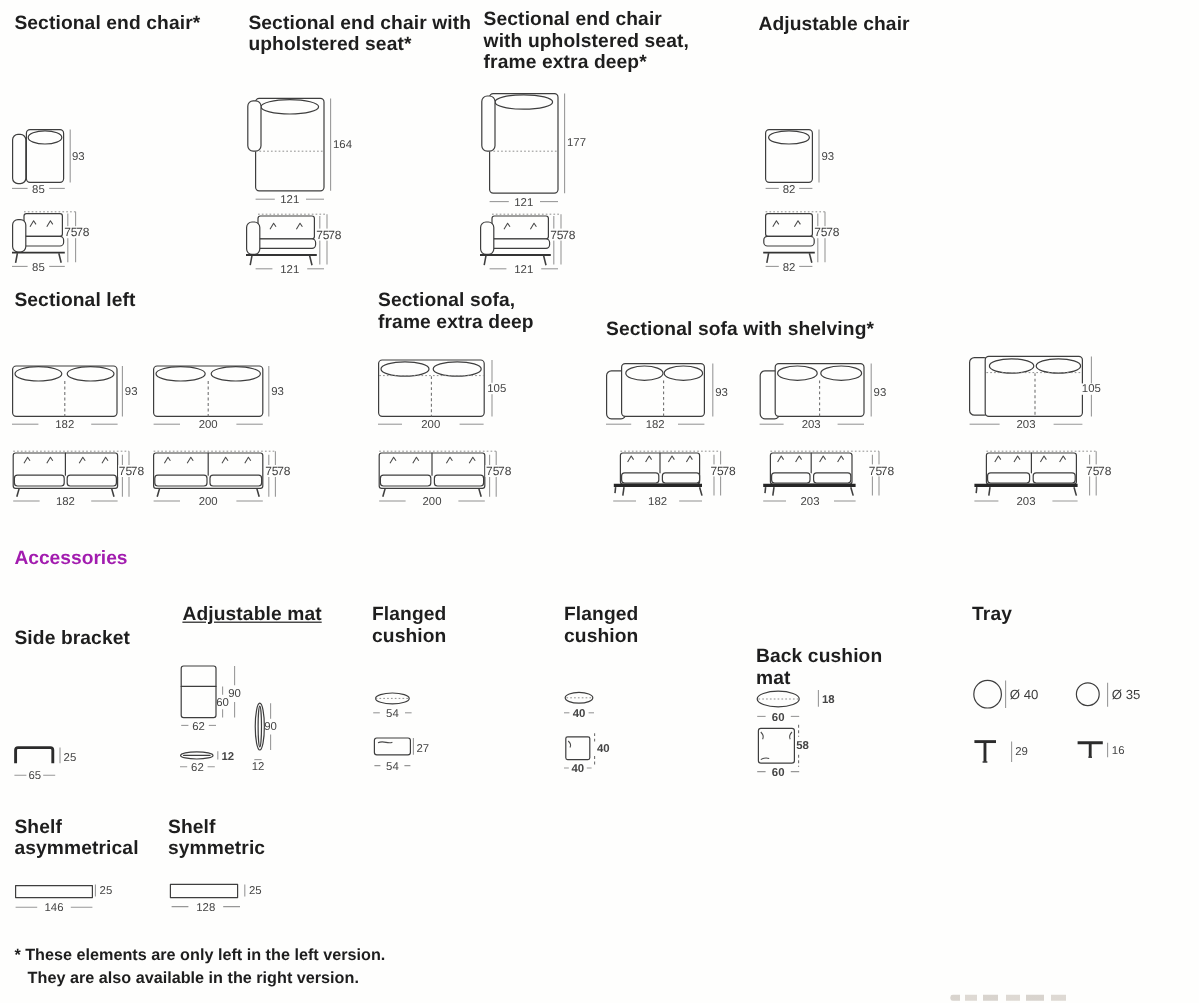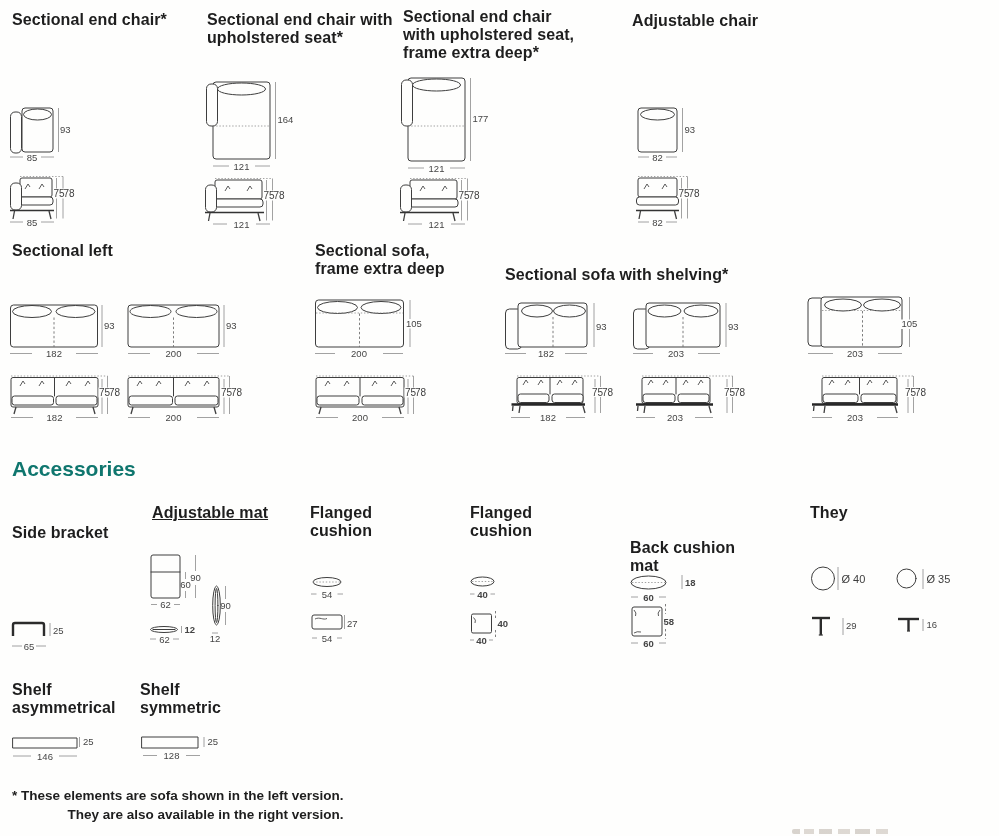--- a/index.html
+++ b/index.html
@@ -1,21 +1,21 @@
 <!DOCTYPE html>
 <html><head>
 <meta charset="utf-8">
 <style>
   html,body{margin:0;padding:0;width:999px;height:836px;overflow:hidden;background:#fff;}
   body{font-family:"Liberation Sans",sans-serif;position:relative;}
   .page{position:absolute;inset:0;background:#fefefd;}
   .t{position:absolute;font-size:16px;font-weight:700;color:#1e1e1e;line-height:18px;white-space:pre-line;letter-spacing:.1px;}
-  .h{position:absolute;font-size:21px;font-weight:700;color:#0f766e;}
+  .h{position:absolute;font-size:16px;font-weight:700;color:#a21caf;}
   .fn{position:absolute;font-size:13.5px;font-weight:700;color:#1e1e1e;line-height:18.5px;}
-  .fn .l2{margin-left:11px;text-align:right;}
+  .fn .l2{margin-left:11px;}
   svg{position:absolute;overflow:visible;}
   svg text{font-family:"Liberation Sans",sans-serif;}
   .s1{stroke:#3e3e3e;stroke-width:1;fill:#fefefd;stroke-linejoin:round;}
   .s0{stroke:#3e3e3e;stroke-width:1;fill:none;stroke-linejoin:round;stroke-linecap:round;}
   .vm{stroke:#4a4a4a;stroke-width:.9;fill:none;stroke-linejoin:round;}
   .dm{stroke:#979797;stroke-width:.9;fill:none;}
   .ddot{stroke:#8a8a8a;stroke-width:.8;stroke-dasharray:1.4 1.8;fill:none;}
   .dsh{stroke:#6f6f6f;stroke-width:.9;stroke-dasharray:2.4 2.2;fill:none;}
   .base{stroke:#333;stroke-width:1.6;}
   .leg{stroke:#3e3e3e;stroke-width:1.3;}
@@ -396,21 +396,21 @@
   <div class="h" style="left:12px;top:457px;">Accessories</div>
 
   <div class="t" style="left:12px;top:504px;margin-top:20px;">Side bracket</div>
   <div class="t" style="left:152px;top:504px;text-decoration:underline;">Adjustable mat</div>
   <div class="t" style="left:310px;top:504px;">Flanged
 cushion</div>
   <div class="t" style="left:470px;top:504px;">Flanged
 cushion</div>
   <div class="t" style="left:630px;top:504px;margin-top:35px;">Back cushion
 mat</div>
-  <div class="t" style="left:810px;top:504px;">They</div>
+  <div class="t" style="left:810px;top:504px;">Tray</div>
 
   <svg style="left:12px;top:600px" width="110" height="55" viewBox="0 0 110 55">
     <path class="thk" d="M1,36 L1,25 Q1,23 3,23 L30,23 Q32,23 32,25 L32,36"></path>
     <line class="dm" x1="38" y1="23" x2="38" y2="36"></line>
     <text class="d" x="41" y="34">25</text>
     <line class="dm" x1="0" y1="46" x2="10" y2="46"></line>
       <line class="dm" x1="24" y1="46" x2="34" y2="46"></line>
     <text class="d mid" x="17" y="49.5">65</text>
   </svg>
 
@@ -555,19 +555,19 @@
   <svg style="left:140px;top:730px" width="110" height="40" viewBox="0 0 110 40">
     <rect class="s0" x="2" y="7" width="56" height="11"></rect>
     <line class="dm" x1="64" y1="7" x2="64" y2="17"></line>
     <text class="d" x="67.5" y="15">25</text>
     <line class="dm" x1="3" y1="25.5" x2="17" y2="25.5"></line>
       <line class="dm" x1="46" y1="25.5" x2="60" y2="25.5"></line>
     <text class="d mid" x="31.5" y="29">128</text>
   </svg>
 
   <div class="fn" style="left:12px;top:787px;">
-    <div>* These elements are sofa shown in the left version.</div>
+    <div>* These elements are only left in the left version.</div>
     <div class="l2">They are also available in the right version.</div>
   </div>
 
   <div class="cutoff"></div>
 
 </div>
 
 </body></html>

